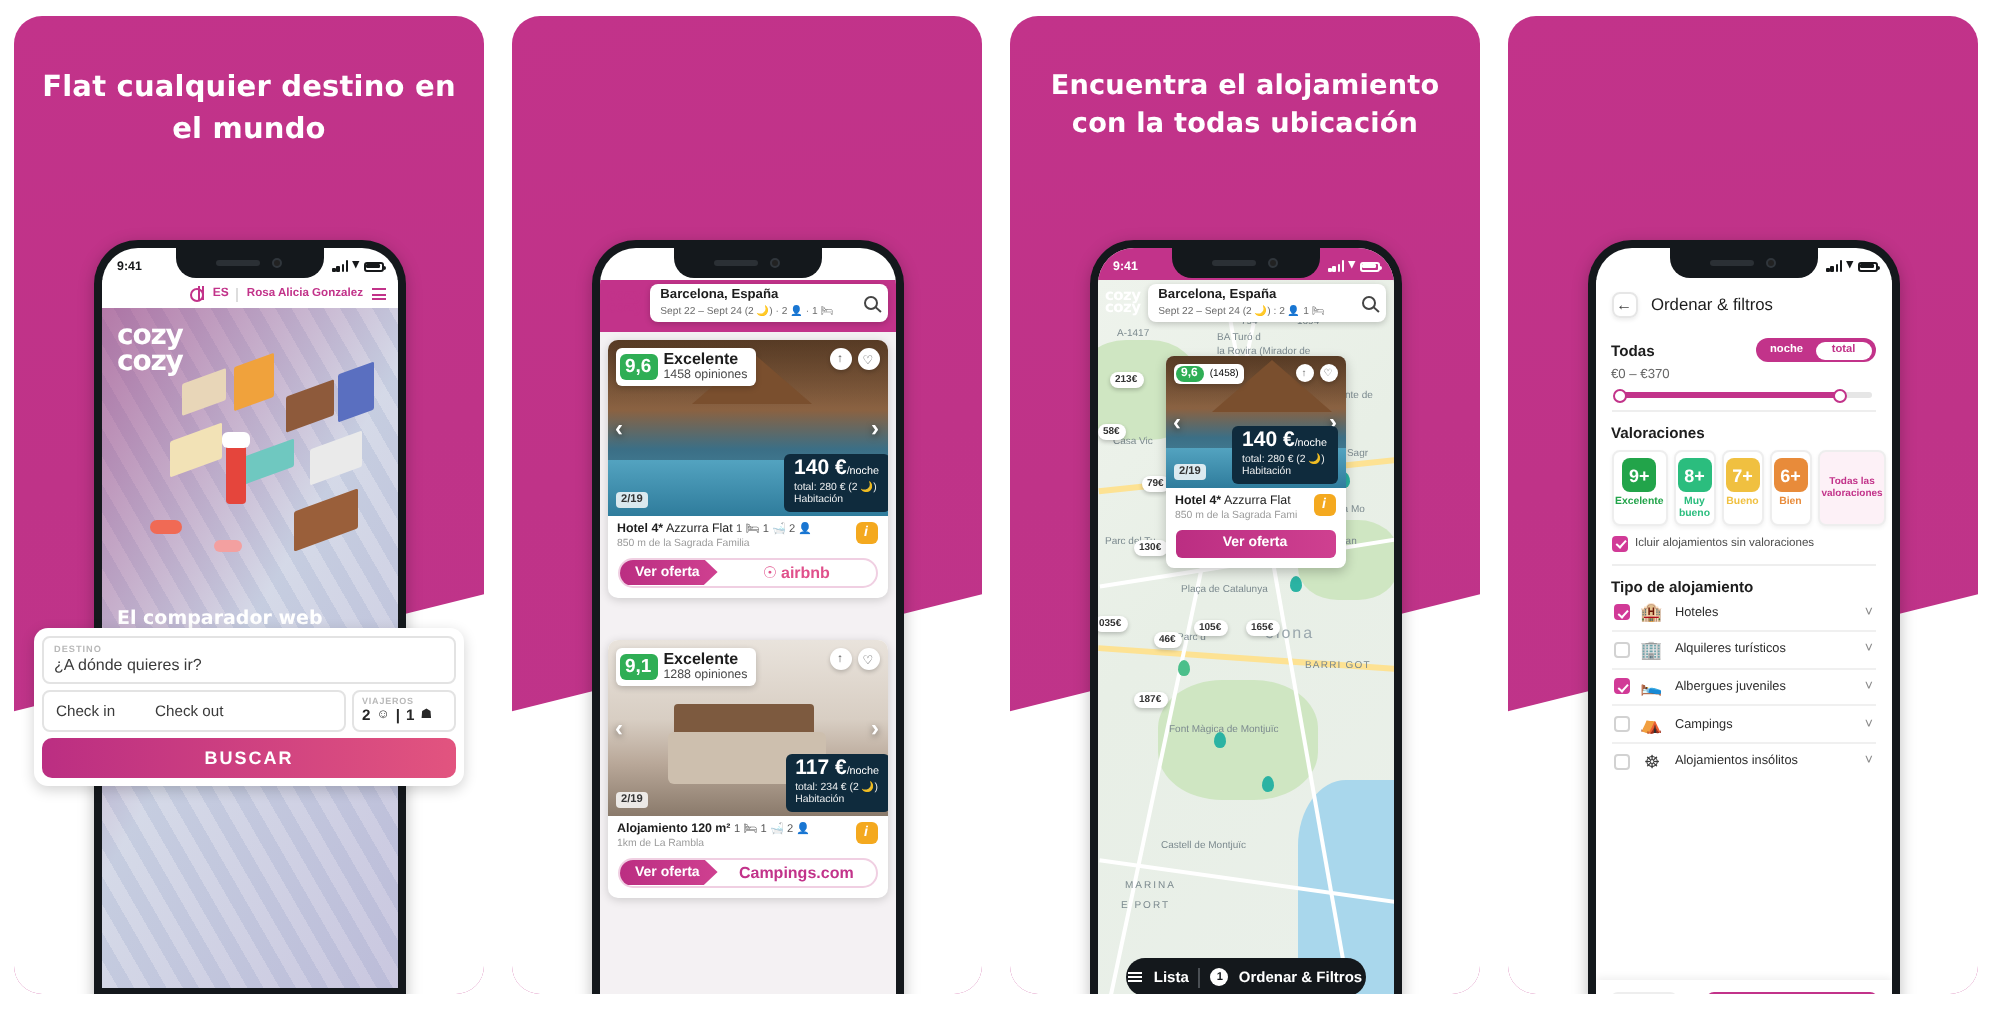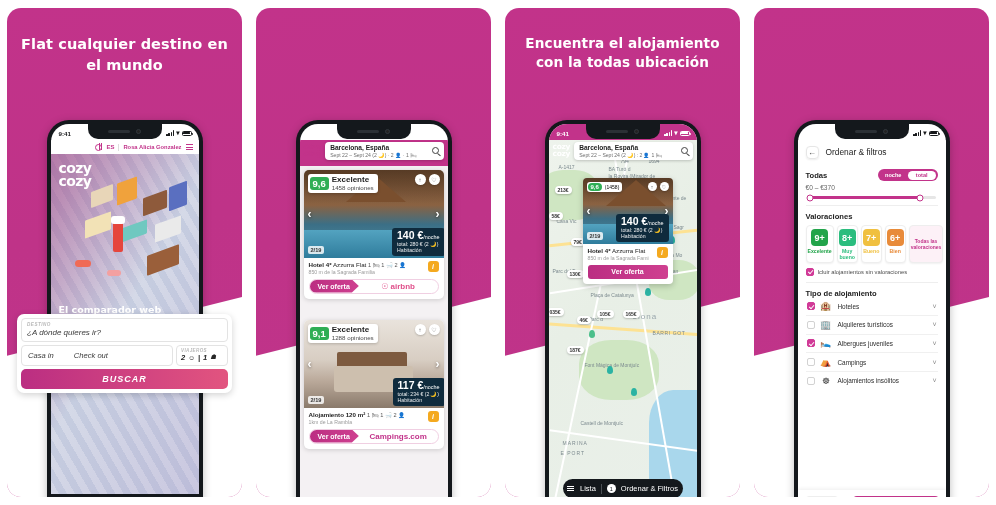--- a/index.html
+++ b/index.html
@@ -127,21 +127,20 @@
     color:#fff; font-weight:bold; font-size:9.5px; line-height:1.25;
     width:108px;
     font-family:"DejaVu Sans", sans-serif;
   }
   .p1-search {
     position:absolute; z-index:12;
     left:3px; right:3px; top:194px;
     background:#fff; border-radius:7px;
     box-shadow:0 2px 7px rgba(0,0,0,0.18);
     padding:4px;
-    font-style:italic;
   }
   .p1-field { border:1px solid #e3e3e3; border-radius:4px; padding:3px 5px 4px 5px; }
   .p1-flabel { font-size:4.6px; color:#b9b9b9; letter-spacing:0.5px; font-weight:bold; }
   .p1-fvalue { font-size:8px; color:#3a3a3a; margin-top:0.5px; }
   .p1-row2 { display:flex; gap:3px; margin-top:3px; }
   .p1-dates { flex:1; border:1px solid #e3e3e3; border-radius:4px; display:flex; align-items:center; padding:5px 6px; gap:20px;}
   .p1-dates span { font-size:7.6px; color:#3a3a3a; }
   .p1-trav { width:52px; border:1px solid #e3e3e3; border-radius:4px; padding:2px 4px; }
   .p1-travlabel { font-size:4.5px; color:#b9b9b9; letter-spacing:0.4px; font-weight:bold;}
   .p1-travvals { font-size:7.6px; color:#262626; font-weight:bold; display:flex; gap:3px; align-items:center;}
@@ -243,21 +242,21 @@
   .pricepin { position:absolute; background:#fff; border-radius:8px; font-size:5px; font-weight:bold; color:#333; padding:1px 3px; box-shadow:0 1px 2px rgba(0,0,0,.22); }
   .mapmark { position:absolute; width:6px; height:8px; background:#2bb3a3; border-radius:50% 50% 50% 50%/60% 60% 40% 40%; }
   .mapmark.g { background:#4bbf8a; } .mapmark.y { background:#e8b33c; }
   .maplabel { position:absolute; font-size:5px; color:#7c8a8f; }
   .maplabel.big { font-size:8px; color:#9aa7ad; letter-spacing:1px; }
   .p3-popup { position:absolute; left:34px; right:24px; top:54px; background:#fff; border-radius:4px; box-shadow:0 2px 6px rgba(0,0,0,.22); overflow:hidden; z-index:14;}
   .p3-bottombar {
     position:absolute; bottom:18px; left:14px; right:14px; height:19px;
     background:#14181c; border-radius:10px; z-index:16;
     display:flex; align-items:center; justify-content:center; gap:5px;
-    color:#fff; font-weight:normal; font-size:7.5px;
+    color:#fff; font-weight:bold; font-size:7.5px;
   }
   .p3-bottombar .vsep { width:1px; height:10px; background:#4a4f54; }
   .p3-burger { display:flex; flex-direction:column; gap:1.3px; margin-right:1px; }
   .p3-burger i { display:block; width:7px; height:1.1px; background:#fff; }
   .p3-count { width:9px;height:9px;border-radius:50%;background:#fff;color:#14181c;font-size:5.6px;display:flex;align-items:center;justify-content:center;}
 
   
   .p4-header { position:absolute; top:16px; left:0; right:0; height:24px; background:#fff; display:flex; align-items:center; gap:7px; padding:0 8px; z-index:20; }
   .backbtn { width:13px;height:13px;border:1px solid #e6e6e6;border-radius:4px;display:flex;align-items:center;justify-content:center;font-size:8px;color:#444;box-shadow:0 1px 2px rgba(0,0,0,.08);}
   .p4-title { font-size:8.4px; color:#1d1d1d; font-weight:500; }
@@ -366,21 +365,21 @@
         </div>
       </div>
 
       <div class="p1-search" style="left:10px;right:10px;top:306px;">
         <div class="p1-field">
           <div class="p1-flabel">DESTINO</div>
           <div class="p1-fvalue">¿A dónde quieres ir?</div>
         </div>
         <div class="p1-row2">
           <div class="p1-dates">
-            <span>Casa in</span>
+            <span>Check in</span>
             <span>Check out</span>
           </div>
           <div class="p1-trav">
             <div class="p1-travlabel">VIAJEROS</div>
             <div class="p1-travvals">
               <span>2</span>
               <small>☺</small>
               <span>|</span>
               <span>1</span>
               <small>☗</small>

